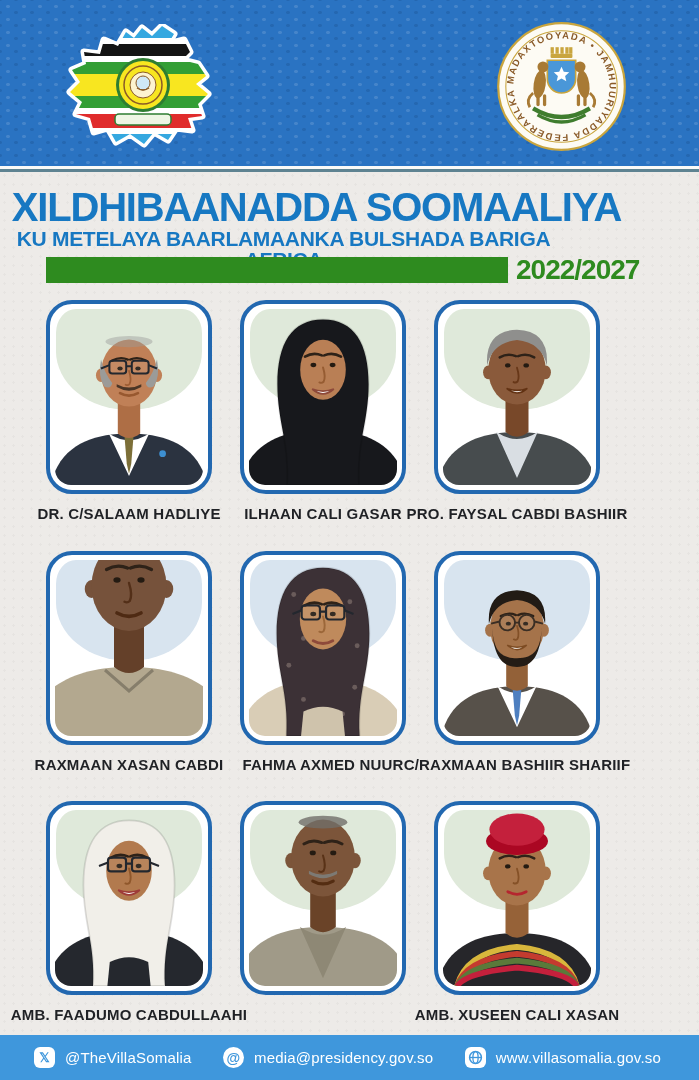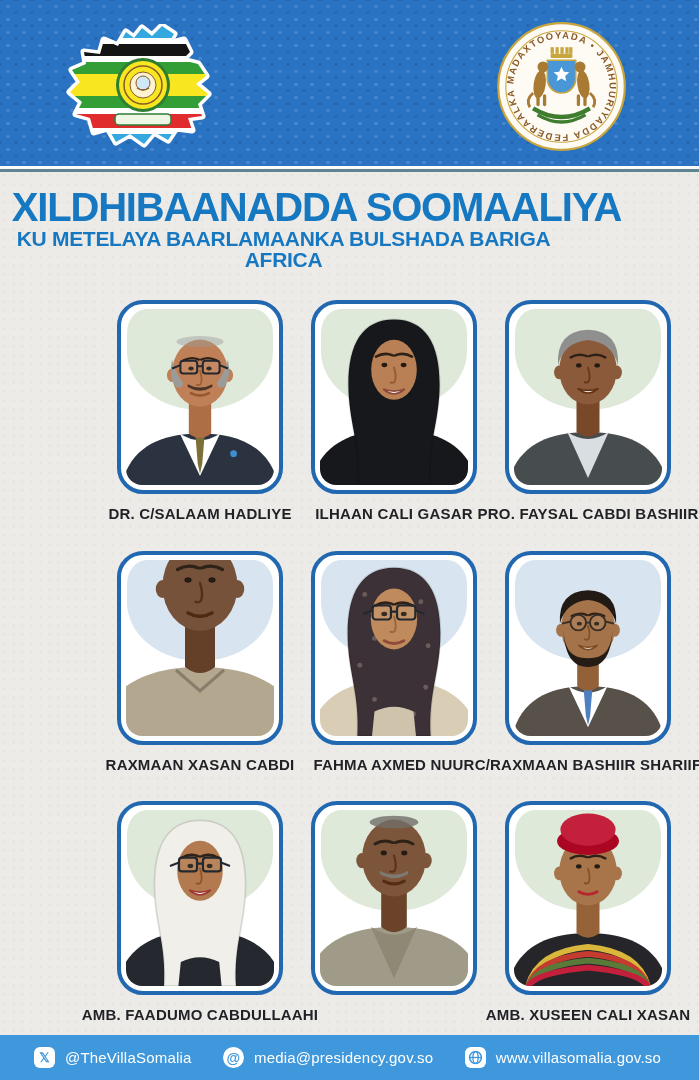--- a/index.html
+++ b/index.html
@@ -24,22 +24,22 @@
   .title{position:absolute;top:187px;left:0;width:633px;text-align:center;
     font-size:40px;font-weight:bold;letter-spacing:-1.2px;color:#1778c2;line-height:1;}
   .subtitle{position:absolute;top:228px;left:0;width:567px;text-align:center;
     font-size:21px;font-weight:bold;letter-spacing:-0.3px;color:#1778c2;line-height:1;}
   .term-row{position:absolute;top:256px;left:46px;width:608px;height:28px;
     display:flex;align-items:center;}
   .term-bar{flex:0 0 462px;height:26px;background:#2e8b1f;}
   .term-text{font-size:28px;font-weight:bold;color:#2e8b1f;margin-left:8px;
     letter-spacing:-1px;line-height:1;}
   
-  .grid{position:absolute;top:300px;left:64px;width:607px;
-    display:flex;flex-wrap:wrap;column-gap:54px;row-gap:19px;justify-content:flex-end;gap:28px;}
+  .grid{position:absolute;top:300px;left:46px;width:607px;
+    display:flex;flex-wrap:wrap;column-gap:54px;row-gap:19px;justify-content:flex-start;gap:28px;}
   .cell{width:166px;display:flex;flex-direction:column;align-items:center;}
   .card{box-sizing:border-box;width:166px;height:194px;background:#fff;
     border:4px solid #2268b0;border-radius:26px;padding:5px;}
   .photo{position:relative;width:148px;height:176px;overflow:hidden;border-radius:16px;}
   .arch{position:absolute;top:0;left:1px;right:1px;height:101px;
     border-radius:20px 20px 50% 50% / 24px 24px 58% 58%;}
   .avatar{position:absolute;left:0;bottom:0;width:148px;height:176px;display:block;}
   .mname{margin-top:12px;font-size:15px;font-weight:bold;letter-spacing:0.2px;
     color:#1f2125;white-space:nowrap;line-height:1.1;}
   
@@ -132,20 +132,24 @@
         <path d="M38,86 Q60,99 82,86" stroke-width="3"></path>
       </g>
     </svg>
   </div>
   <div class="sep-light"></div>
   <div class="sep-dark"></div>
 
   <div class="title">XILDHIBAANADDA SOOMAALIYA</div>
   <div class="subtitle">KU METELAYA BAARLAMAANKA BULSHADA BARIGA AFRICA</div>
 
+  <div class="term-row">
+    <div class="term-bar"></div>
+    <div class="term-text">2022/2027</div>
+  </div>
 
   <div class="grid">
     <div class="cell">
       <div class="card">
         <div class="photo">
           <div class="arch" style="background: rgb(223, 233, 218);"></div>
           <svg class="avatar" viewBox="0 0 148 176" preserveAspectRatio="xMidYMax meet">
               <g transform="translate(74,176) scale(1.12) translate(-74,-176)">
                 <path d="M4,176 C12,140 42,130 74,130 C106,130 136,140 144,176 Z" fill="#2b3340"></path>
                 <path d="M56,130 L74,168 L92,130 Q74,142 56,130 Z" fill="#ffffff"></path>

